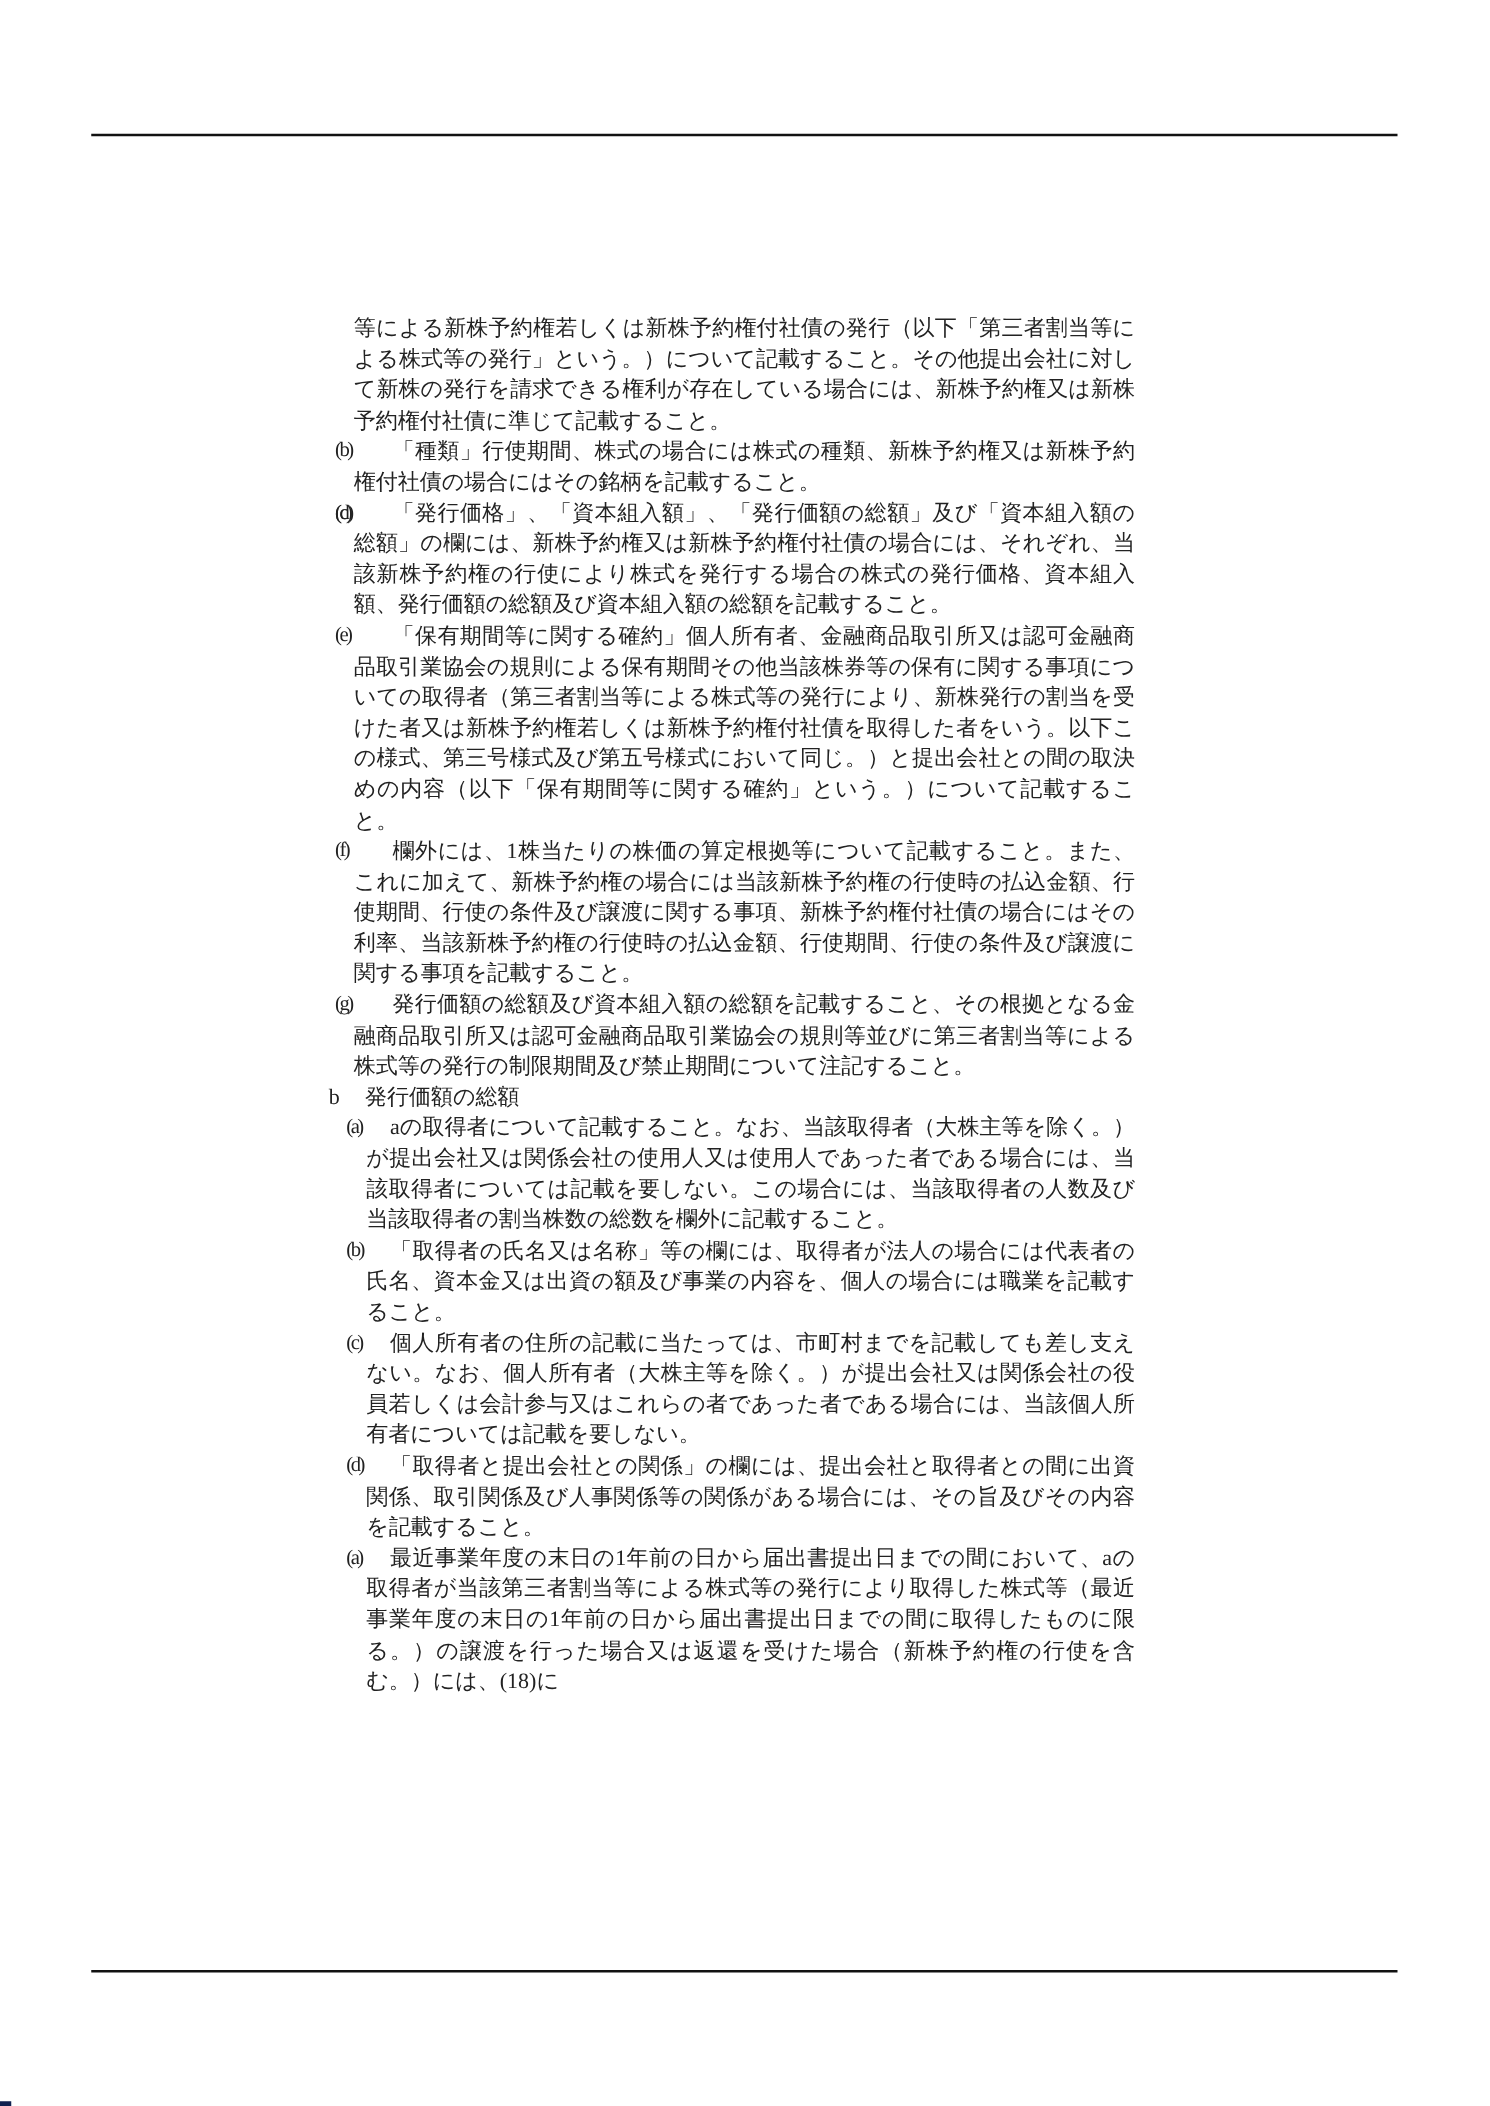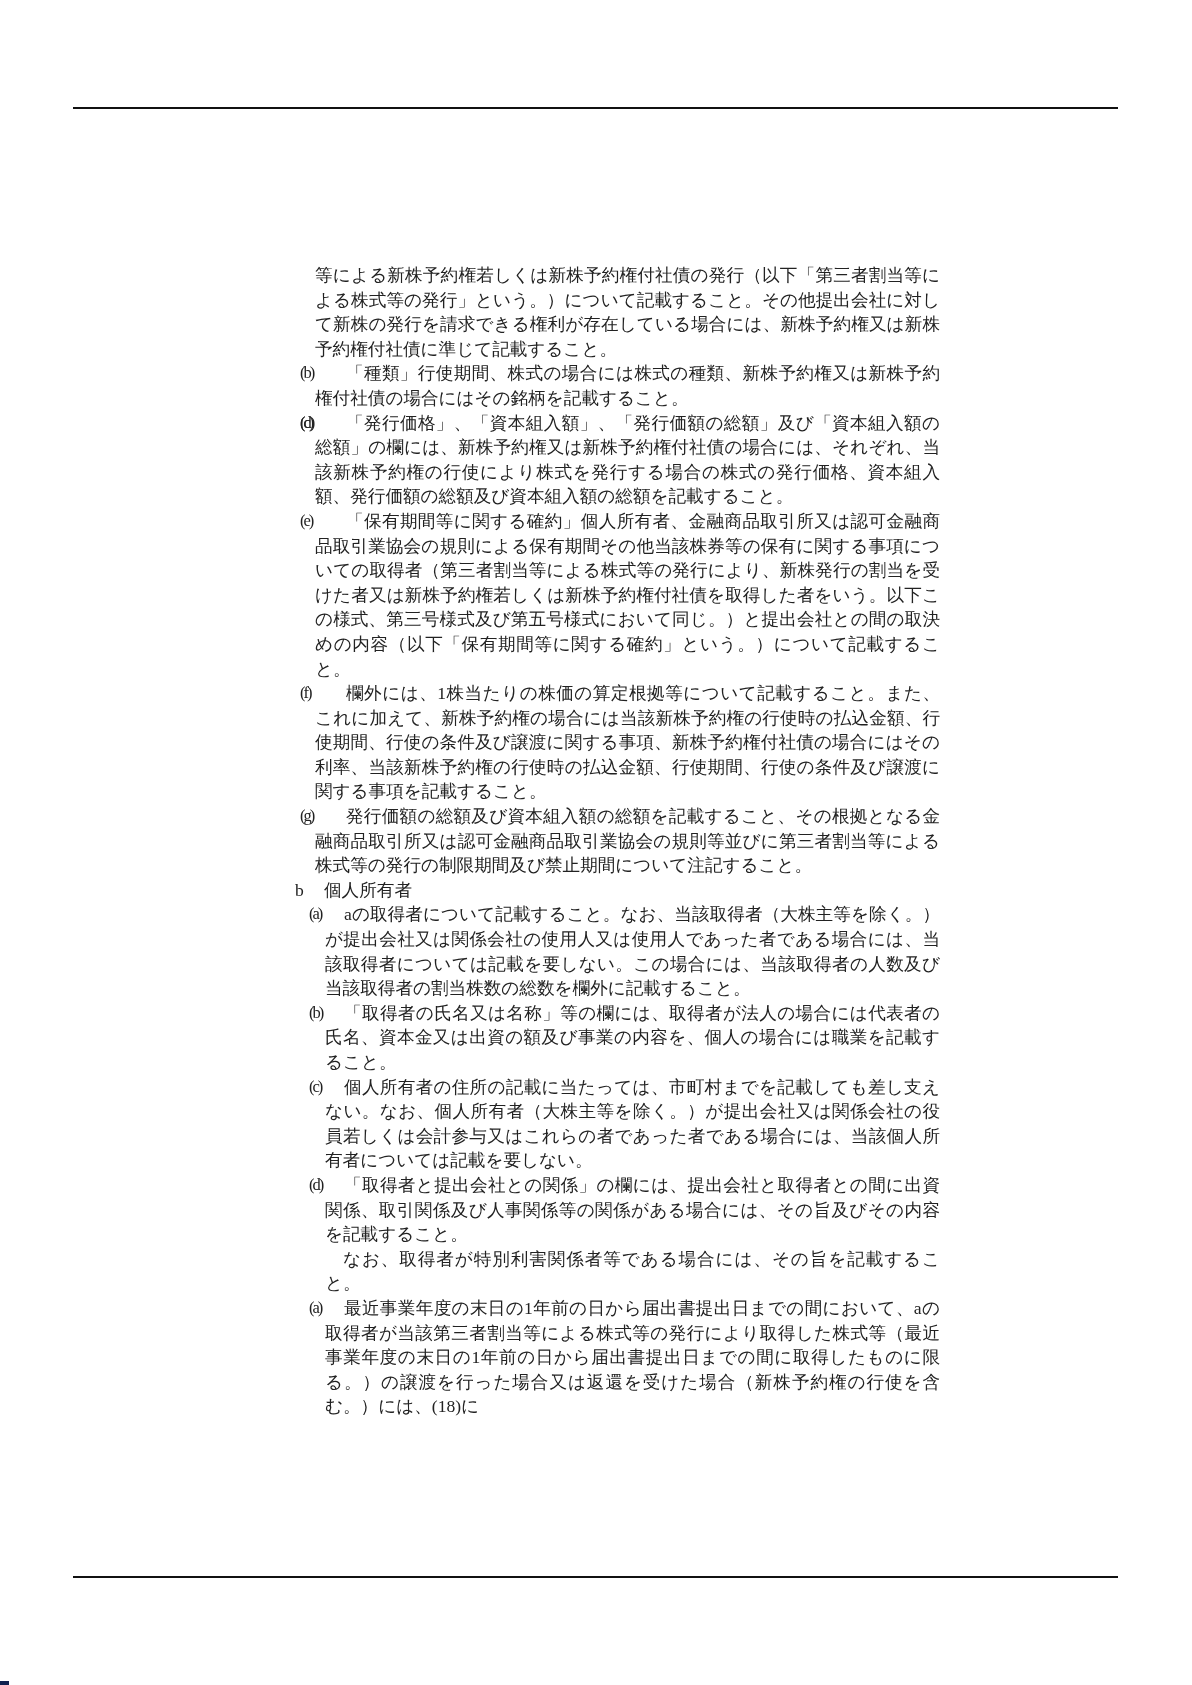--- a/index.html
+++ b/index.html
@@ -22,27 +22,26 @@
     width: 1045px;
     height: 2px;
     background: #111111;
   }
   .rule-top { top: 107px; }
   .rule-bottom { top: 1576px; }
 
   .doc {
     position: absolute;
     left: 263px;
-    top: 263px;
+    top: 250px;
     width: 645px;
     font-size: 17.6px;
     line-height: 24.6px;
     text-align: justify;
     text-justify: inter-character;
-    margin-left: 32px;
   }
   .para { margin: 0; position: relative; }
 
   
   .p-cont { padding-left: 20px; }
 
   
   .p-item-1 { padding-left: 20px; text-indent: 31px; }
   .p-item-1 > .marker { position: absolute; left: 5px; top: 0; }
 
@@ -85,23 +84,22 @@
 <div class="page">
   <div class="rule rule-top"></div>
   <div class="doc">
       <div class="para p-cont"><span>等による新株予約権若しくは新株予約権付社債の発行（以下「第三者割当等による株式等の発行」という。）について記載すること。その他提出会社に対して新株の発行を請求できる権利が存在している場合には、新株予約権又は新株予約権付社債に準じて記載すること。</span></div>
       <div class="para p-item-1"><span class="marker">(b)</span><span>「種類」行使期間、株式の場合には株式の種類、新株予約権又は新株予約権付社債の場合にはその銘柄を記載すること。</span></div>
       <div class="para p-item-1"><span class="marker">(c)</span></div>
       <div class="para p-item-1"><span class="marker">(d)</span><span>「発行価格」、「資本組入額」、「発行価額の総額」及び「資本組入額の総額」の欄には、新株予約権又は新株予約権付社債の場合には、それぞれ、当該新株予約権の行使により株式を発行する場合の株式の発行価格、資本組入額、発行価額の総額及び資本組入額の総額を記載すること。</span></div>
       <div class="para p-item-1"><span class="marker">(e)</span><span>「保有期間等に関する確約」個人所有者、金融商品取引所又は認可金融商品取引業協会の規則による保有期間その他当該株券等の保有に関する事項についての取得者（第三者割当等による株式等の発行により、新株発行の割当を受けた者又は新株予約権若しくは新株予約権付社債を取得した者をいう。以下この様式、第三号様式及び第五号様式において同じ。）と提出会社との間の取決めの内容（以下「保有期間等に関する確約」という。）について記載すること。</span></div>
       <div class="para p-item-1"><span class="marker">(f)</span><span>欄外には、1株当たりの株価の算定根拠等について記載すること。また、これに加えて、新株予約権の場合には当該新株予約権の行使時の払込金額、行使期間、行使の条件及び譲渡に関する事項、新株予約権付社債の場合にはその利率、当該新株予約権の行使時の払込金額、行使期間、行使の条件及び譲渡に関する事項を記載すること。</span></div>
       <div class="para p-item-1"><span class="marker">(g)</span><span>発行価額の総額及び資本組入額の総額を記載すること、その根拠となる金融商品取引所又は認可金融商品取引業協会の規則等並びに第三者割当等による株式等の発行の制限期間及び禁止期間について注記すること。</span></div>
-      <div class="para p-heading"><span class="h-marker">b</span><span>個人所有者</span></div>
+      <div class="para p-heading"><span class="h-marker">b</span><span>発行価額の総額</span></div>
       <div class="para p-item-2"><span class="marker">(a)</span><span>aの取得者について記載すること。なお、当該取得者（大株主等を除く。）が提出会社又は関係会社の使用人又は使用人であった者である場合には、当該取得者については記載を要しない。この場合には、当該取得者の人数及び当該取得者の割当株数の総数を欄外に記載すること。</span></div>
       <div class="para p-item-2"><span class="marker">(b)</span><span>「取得者の氏名又は名称」等の欄には、取得者が法人の場合には代表者の氏名、資本金又は出資の額及び事業の内容を、個人の場合には職業を記載すること。</span></div>
       <div class="para p-item-2"><span class="marker">(c)</span><span>個人所有者の住所の記載に当たっては、市町村までを記載しても差し支えない。なお、個人所有者（大株主等を除く。）が提出会社又は関係会社の役員若しくは会計参与又はこれらの者であった者である場合には、当該個人所有者については記載を要しない。</span></div>
       <div class="para p-item-2"><span class="marker">(d)</span><span>「取得者と提出会社との関係」の欄には、提出会社と取得者との間に出資関係、取引関係及び人事関係等の関係がある場合には、その旨及びその内容を記載すること。</span></div>
-      <div class="para p-note"><span>なお、取得者が特別利害関係者等である場合には、その旨を記載すること。</span></div>
       <div class="para p-item-2"><span class="marker">(a)</span><span>最近事業年度の末日の1年前の日から届出書提出日までの間において、aの取得者が当該第三者割当等による株式等の発行により取得した株式等（最近事業年度の末日の1年前の日から届出書提出日までの間に取得したものに限る。）の譲渡を行った場合又は返還を受けた場合（新株予約権の行使を含む。）には、(18)に</span></div>
     </div>
   <div class="rule rule-bottom"></div>
   <div class="corner-artifact"></div>
 </div>
 
 </body></html>

